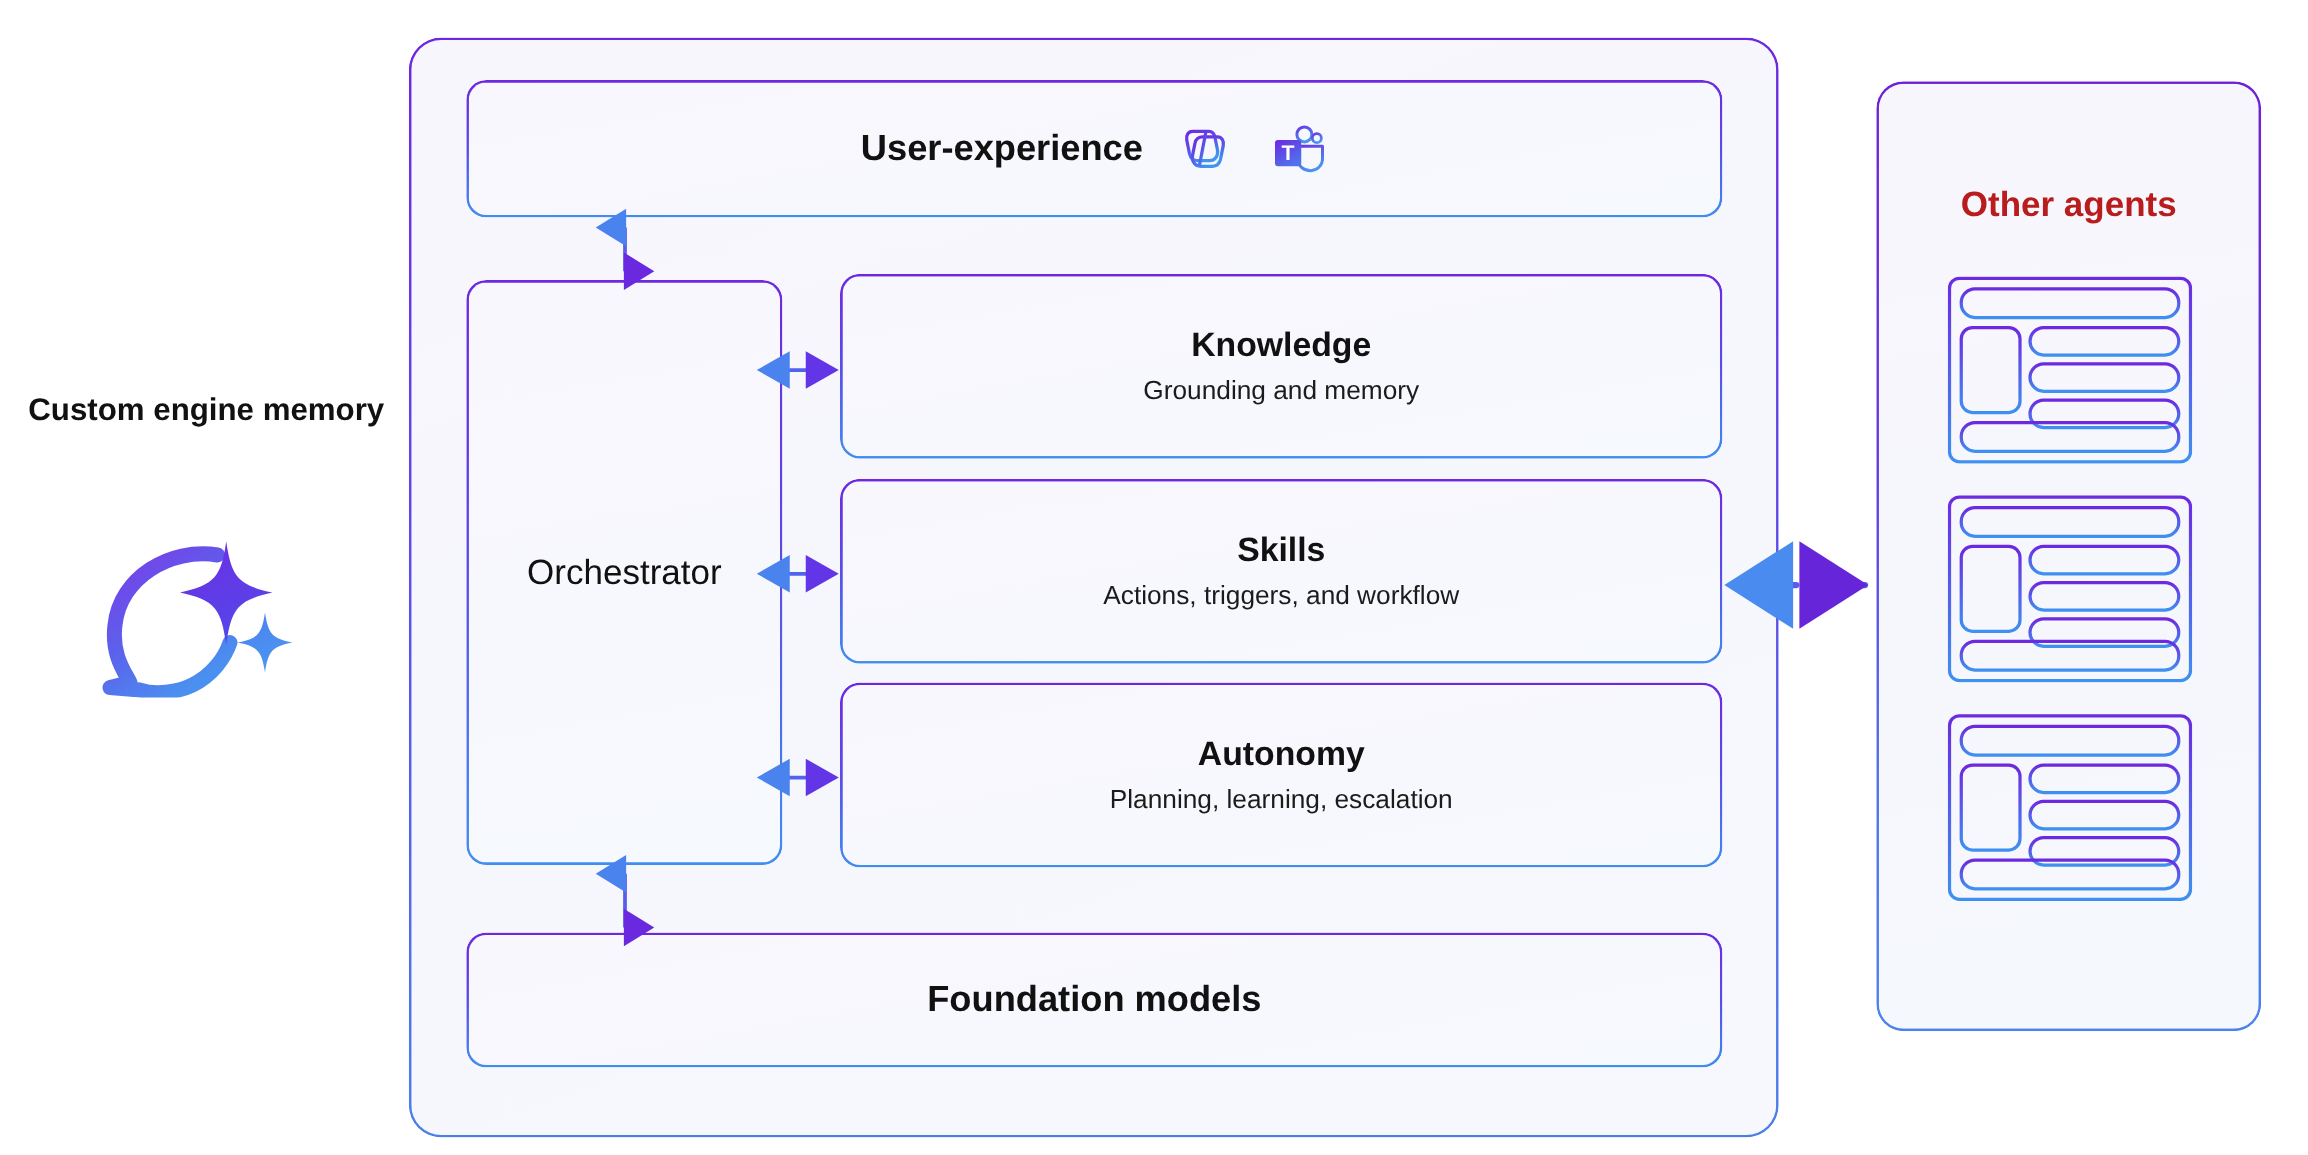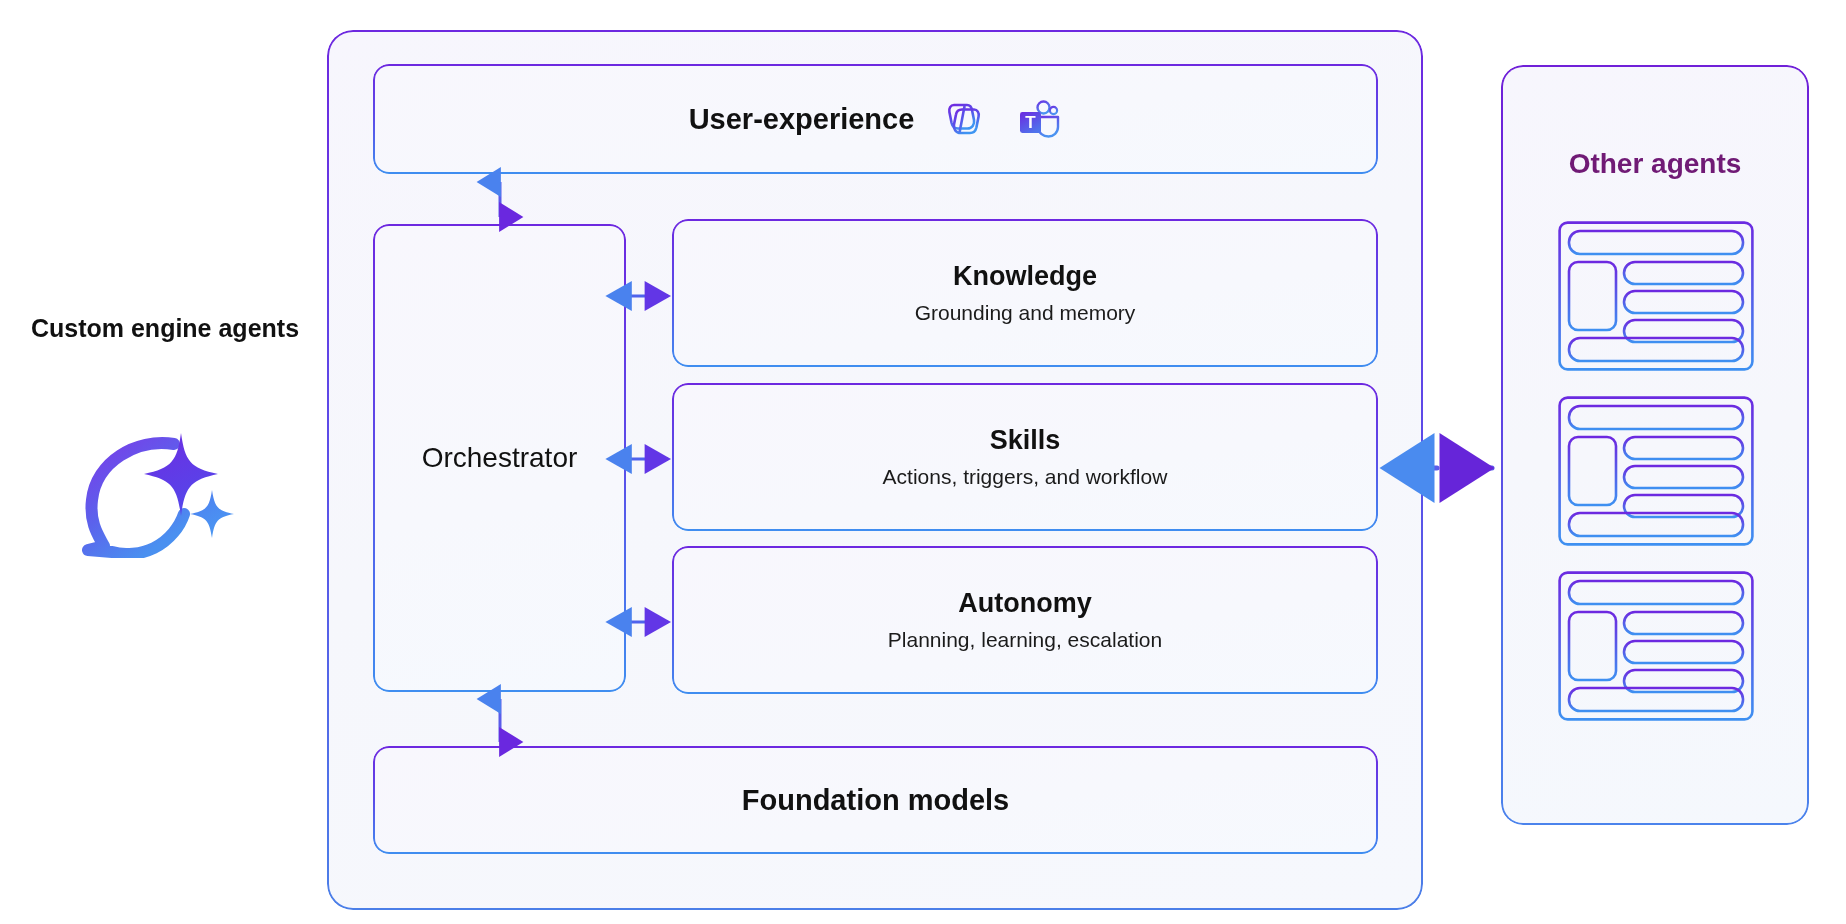--- a/index.html
+++ b/index.html
@@ -84,32 +84,32 @@
   #agents-panel-border{
     left:1501px; top:65px; width:308px; height:760px;
     border-radius:22px; padding:2px; box-sizing:border-box;
     background:linear-gradient(180deg,#7020d8 0%,#6339e2 40%,#4f72ea 75%,#4b83ec 100%);
     -webkit-mask:linear-gradient(#000 0 0) content-box,linear-gradient(#000 0 0);
     -webkit-mask-composite:xor; mask-composite:exclude;
     pointer-events:none;
   }
   #agents-title{
     left:1501px;top:148px;width:308px;text-align:center;
-    font-size:28px;font-weight:700;color:#701a75;
+    font-size:28px;font-weight:700;color:#b91c1c;
   }
   .agent-card{width:196px;height:150px;}
   #ac1{left:1558px;top:221px;}
   #ac2{left:1558px;top:396px;}
   #ac3{left:1558px;top:571px;}
 </style>
 </head>
 <body>
 
 <div class="abs" id="caption">
-  <div>Custom engine agents</div>
+  <div>Custom engine memory</div>
 </div>
 
 <div class="abs" id="agent-logo">
   <svg width="170" height="130" viewBox="0 0 170 130">
     <defs>
       <linearGradient id="lgChat" x1="0" y1="0" x2="0.6" y2="1">
         <stop offset="0%" stop-color="#7A3BE8"></stop>
         <stop offset="55%" stop-color="#5B62EC"></stop>
         <stop offset="100%" stop-color="#4A90F0"></stop>
       </linearGradient>

